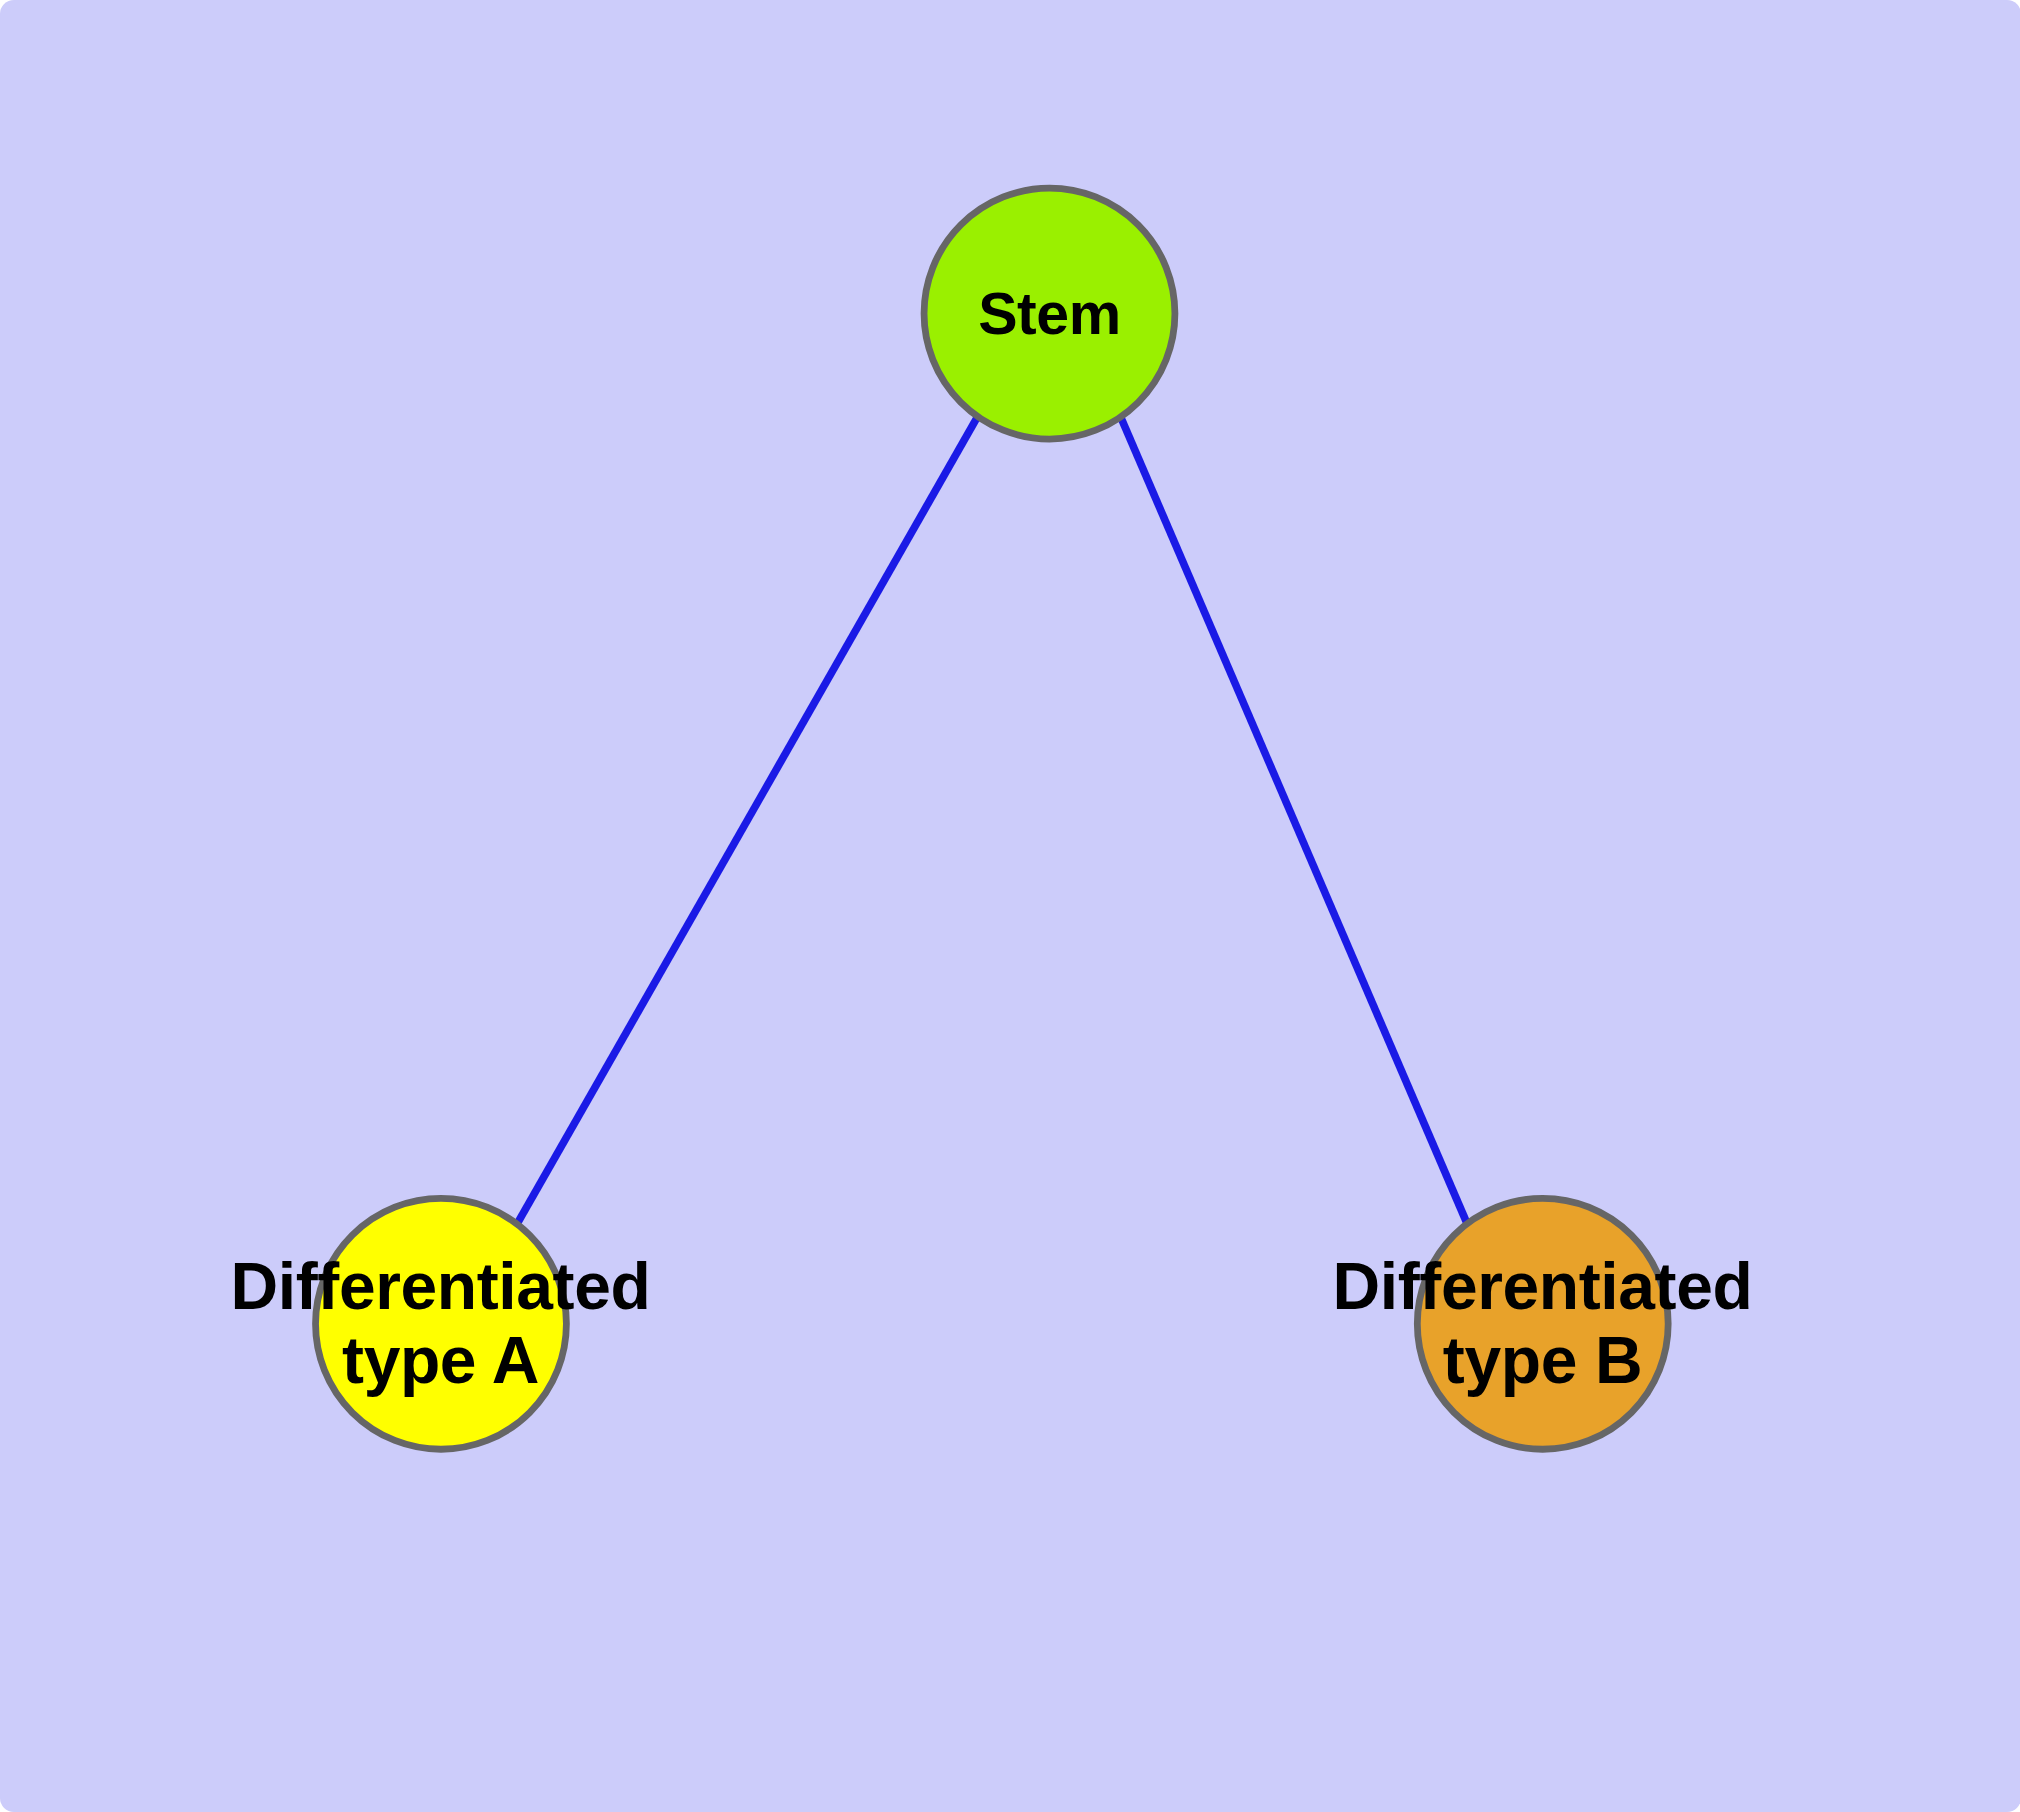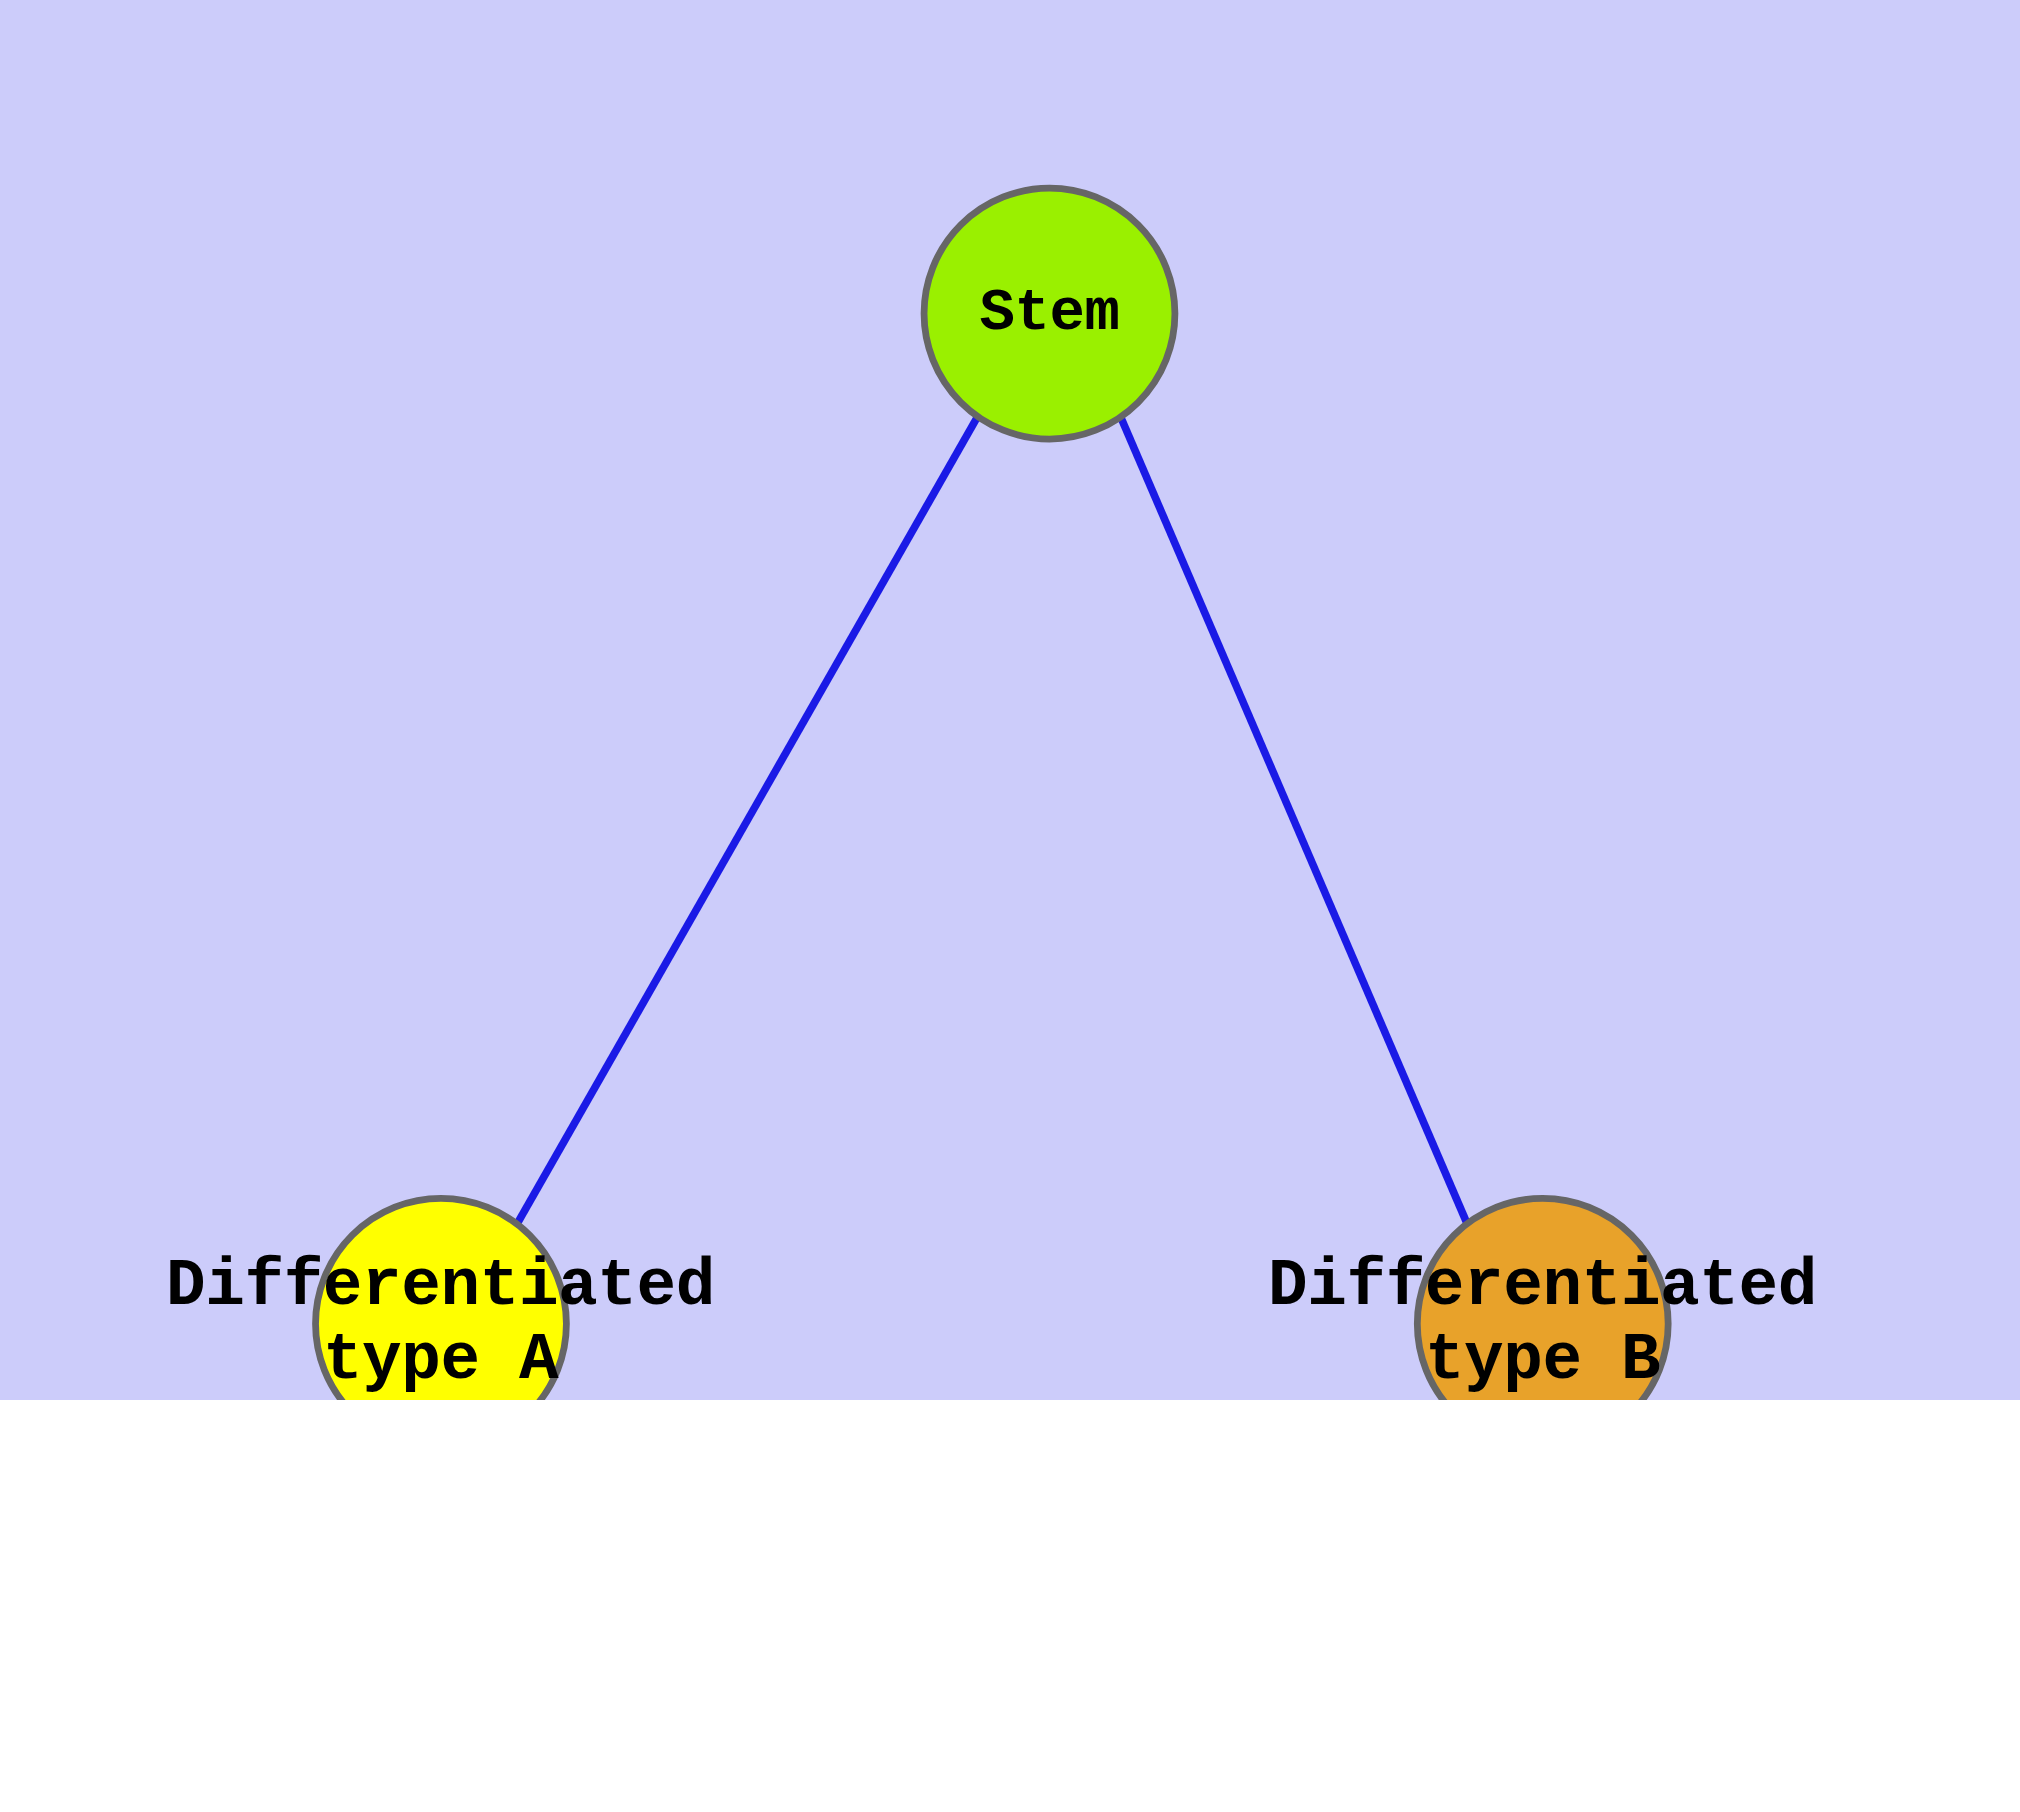--- a/index.html
+++ b/index.html
@@ -3,24 +3,25 @@
 <meta charset="utf-8">
 <style>
   html, body {
     margin: 0;
     padding: 0;
     background: #ffffff;
   }
   #canvas {
     position: relative;
     width: 2021px;
-    height: 1400px;
+    height: 1812px;
     overflow: hidden;
     background: #ccccfa;
-    font-family: Liberation Mono, monospace;
+    font-family: Liberation Sans, sans-serif;
+    border-radius: 14px;
   }
   #graph-svg {
     position: absolute;
     top: 0;
     left: 0;
     width: 2021px;
     height: 1812px;
     display: block;
   }
   .node-circle {

